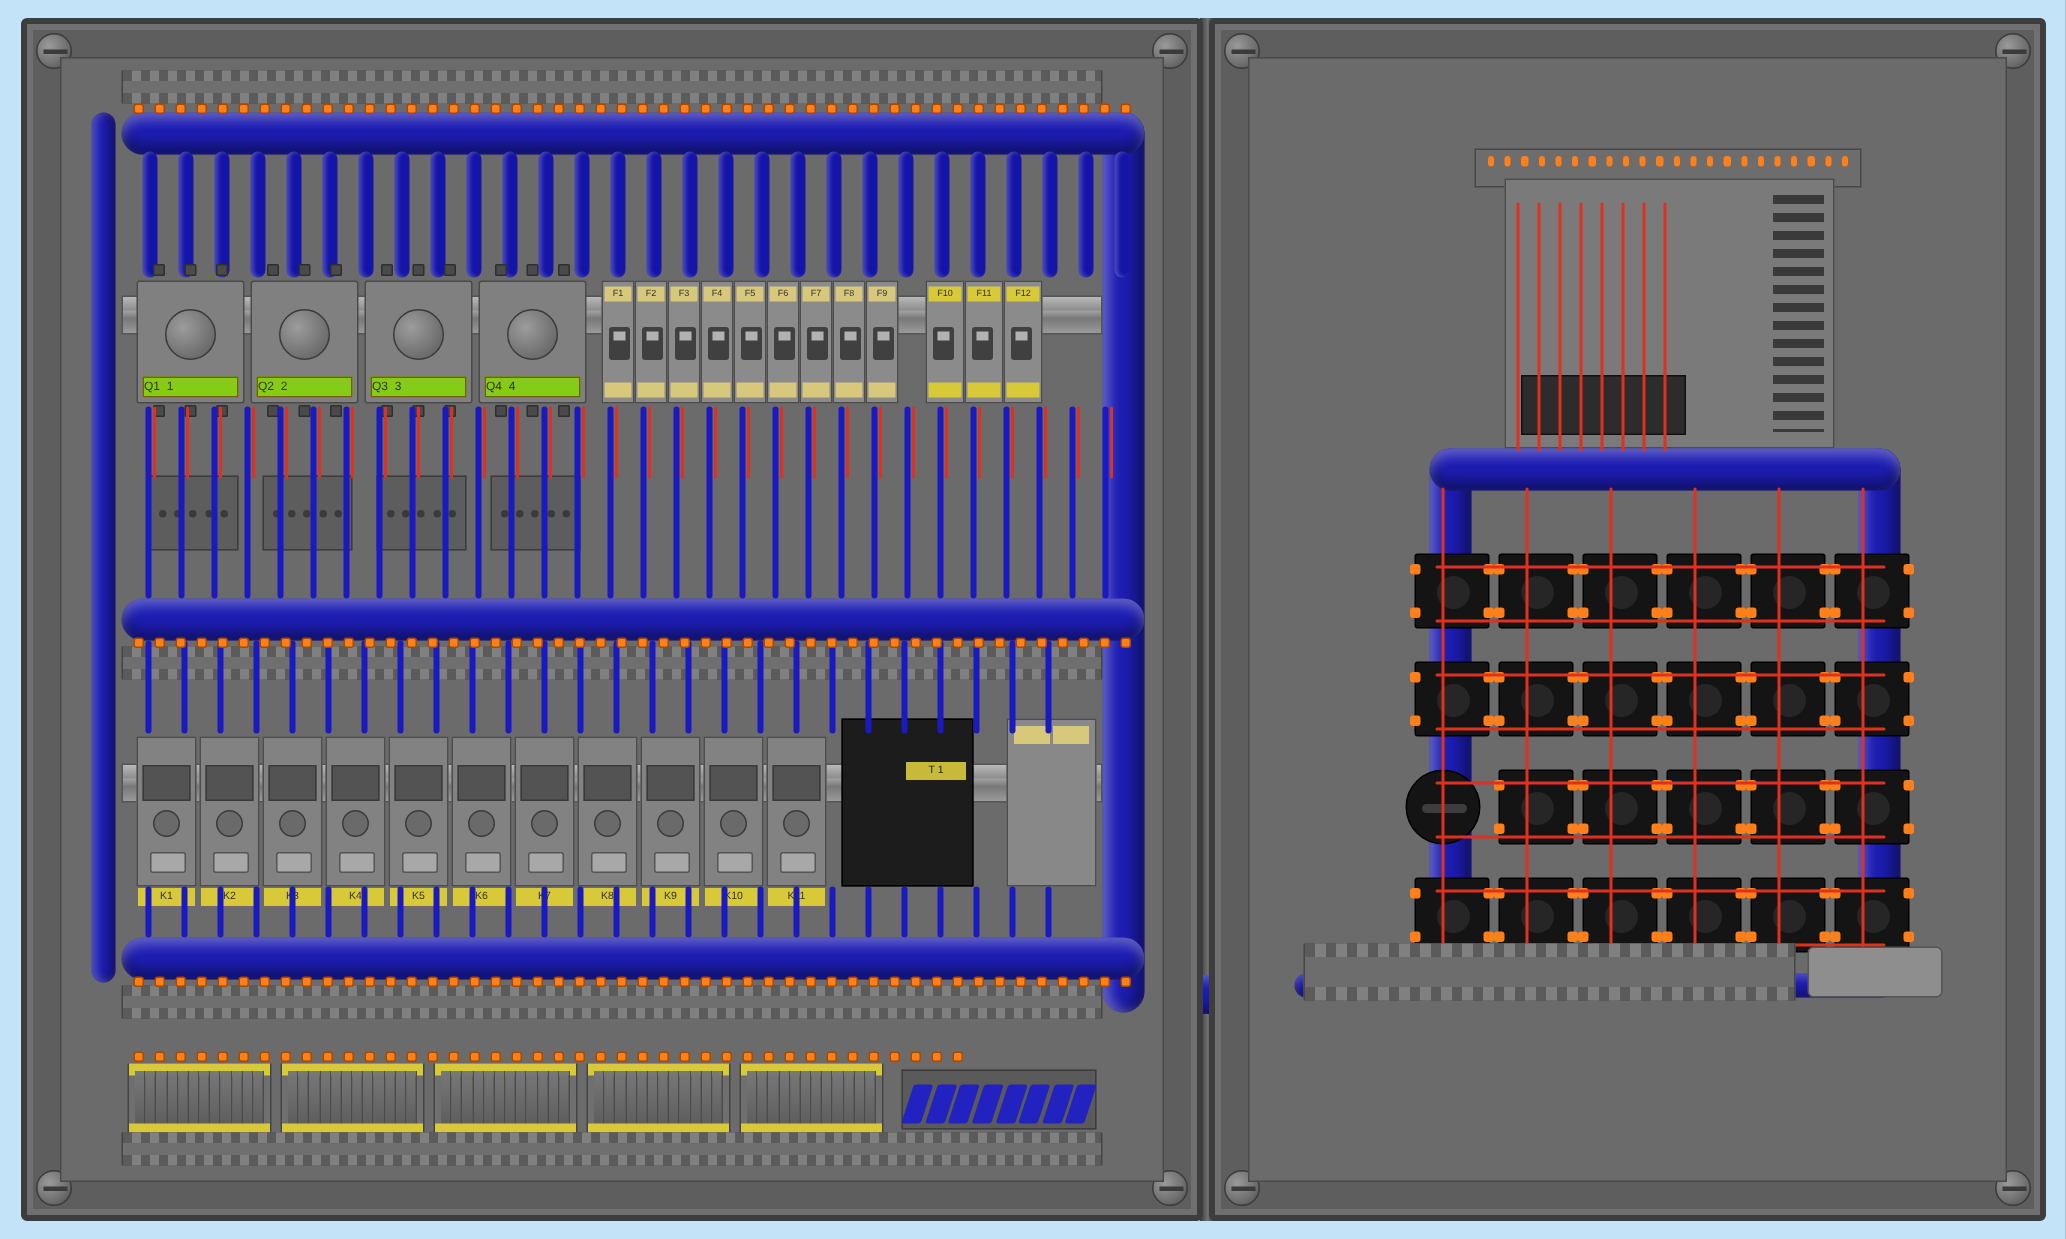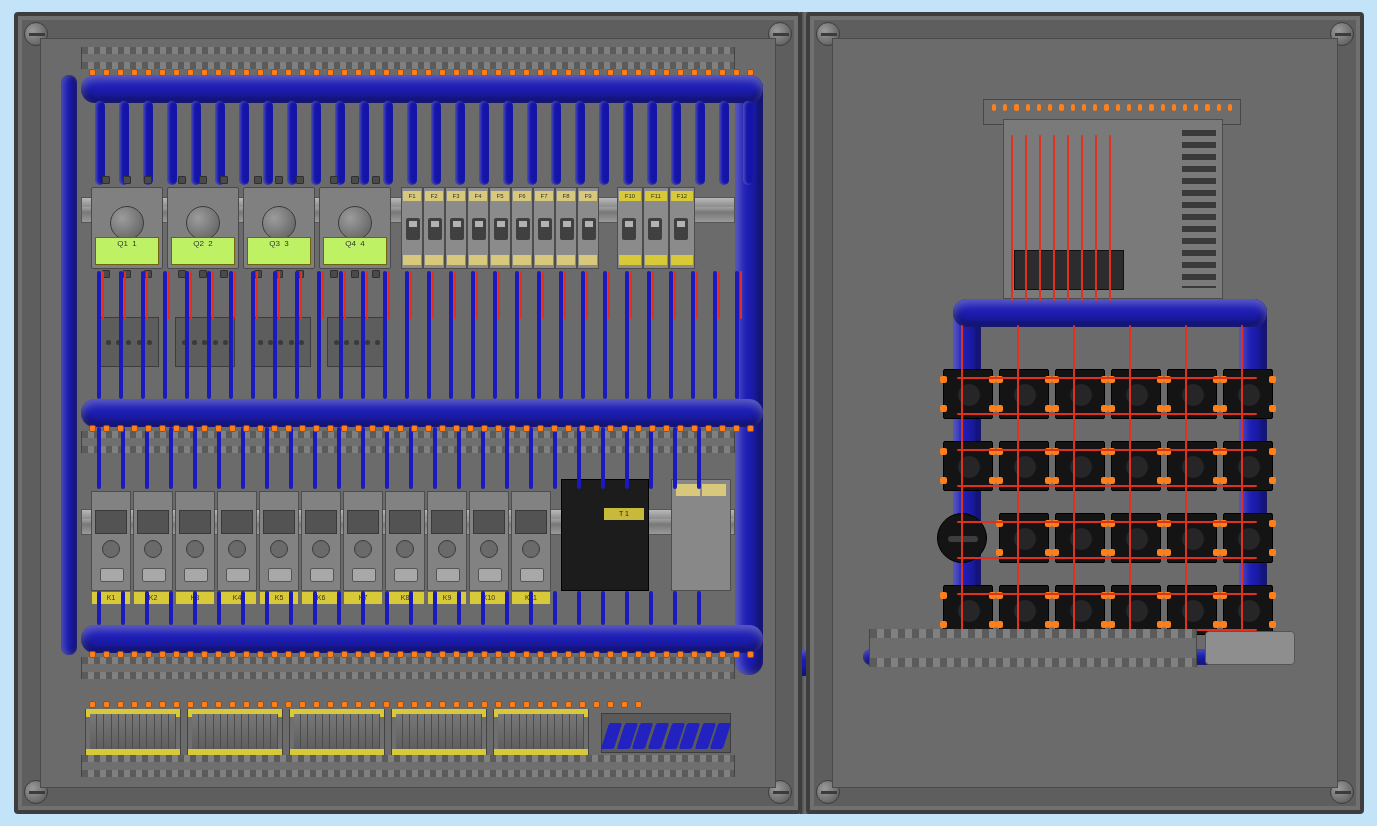--- a/index.html
+++ b/index.html
@@ -59,22 +59,22 @@
   
   .tip{position:absolute;width:7px;height:7px;background:#ff7f1a;border-radius:2px;border:1px solid #a84a00;}
   .tiprow{position:absolute;display:flex;gap:7px;}
   .tiprow .tip{position:static;}
 
   
   .contactor{position:absolute;width:72px;height:82px;top:148px;
     background:#808080;border:1px solid #4a4a4a;border-radius:2px;}
   .contactor .knob{position:absolute;left:50%;top:18px;width:34px;height:34px;margin-left:-17px;
     background:radial-gradient(circle at 35% 35%,#9c9c9c,#5a5a5a);border-radius:50%;border:1px solid #3b3b3b;}
-  .contactor .label{position:absolute;bottom:3px;left:3px;right:3px;height:28px;
-    background:#bef264;border:1px solid #6e6410;font-size:8px;line-height:12px;text-align:center;color:#333;}
+  .contactor .label{position:absolute;bottom:3px;left:3px;right:3px;height:14px;
+    background:#84cc16;border:1px solid #6e6410;font-size:8px;line-height:12px;text-align:left;color:#333;}
   .contactor .termrow{position:absolute;left:3px;right:3px;height:10px;display:flex;justify-content:space-around;}
   .contactor .termrow span{width:8px;height:8px;background:#4a4a4a;border:1px solid #2f2f2f;border-radius:1px;}
   .contactor .termrow.top{top:-12px;} .contactor .termrow.bot{bottom:-12px;}
 
   .mcb{position:absolute;top:148px;width:22px;height:82px;background:#8b8b8b;border:1px solid #4d4d4d;}
   .mcb .lever{position:absolute;left:4px;top:30px;width:14px;height:22px;background:#404040;border-radius:2px;}
   .mcb .lever:after{content:"";position:absolute;left:3px;top:3px;width:8px;height:6px;background:#b2b2b2;}
   .mcb .lbl{position:absolute;left:1px;top:3px;right:1px;height:10px;background:#d7c87c;font-size:6px;text-align:center;line-height:10px;color:#333;}
   .mcb .btm{position:absolute;left:1px;bottom:3px;right:1px;height:10px;background:#d7c87c;font-size:6px;text-align:center;line-height:10px;color:#333;}
 

